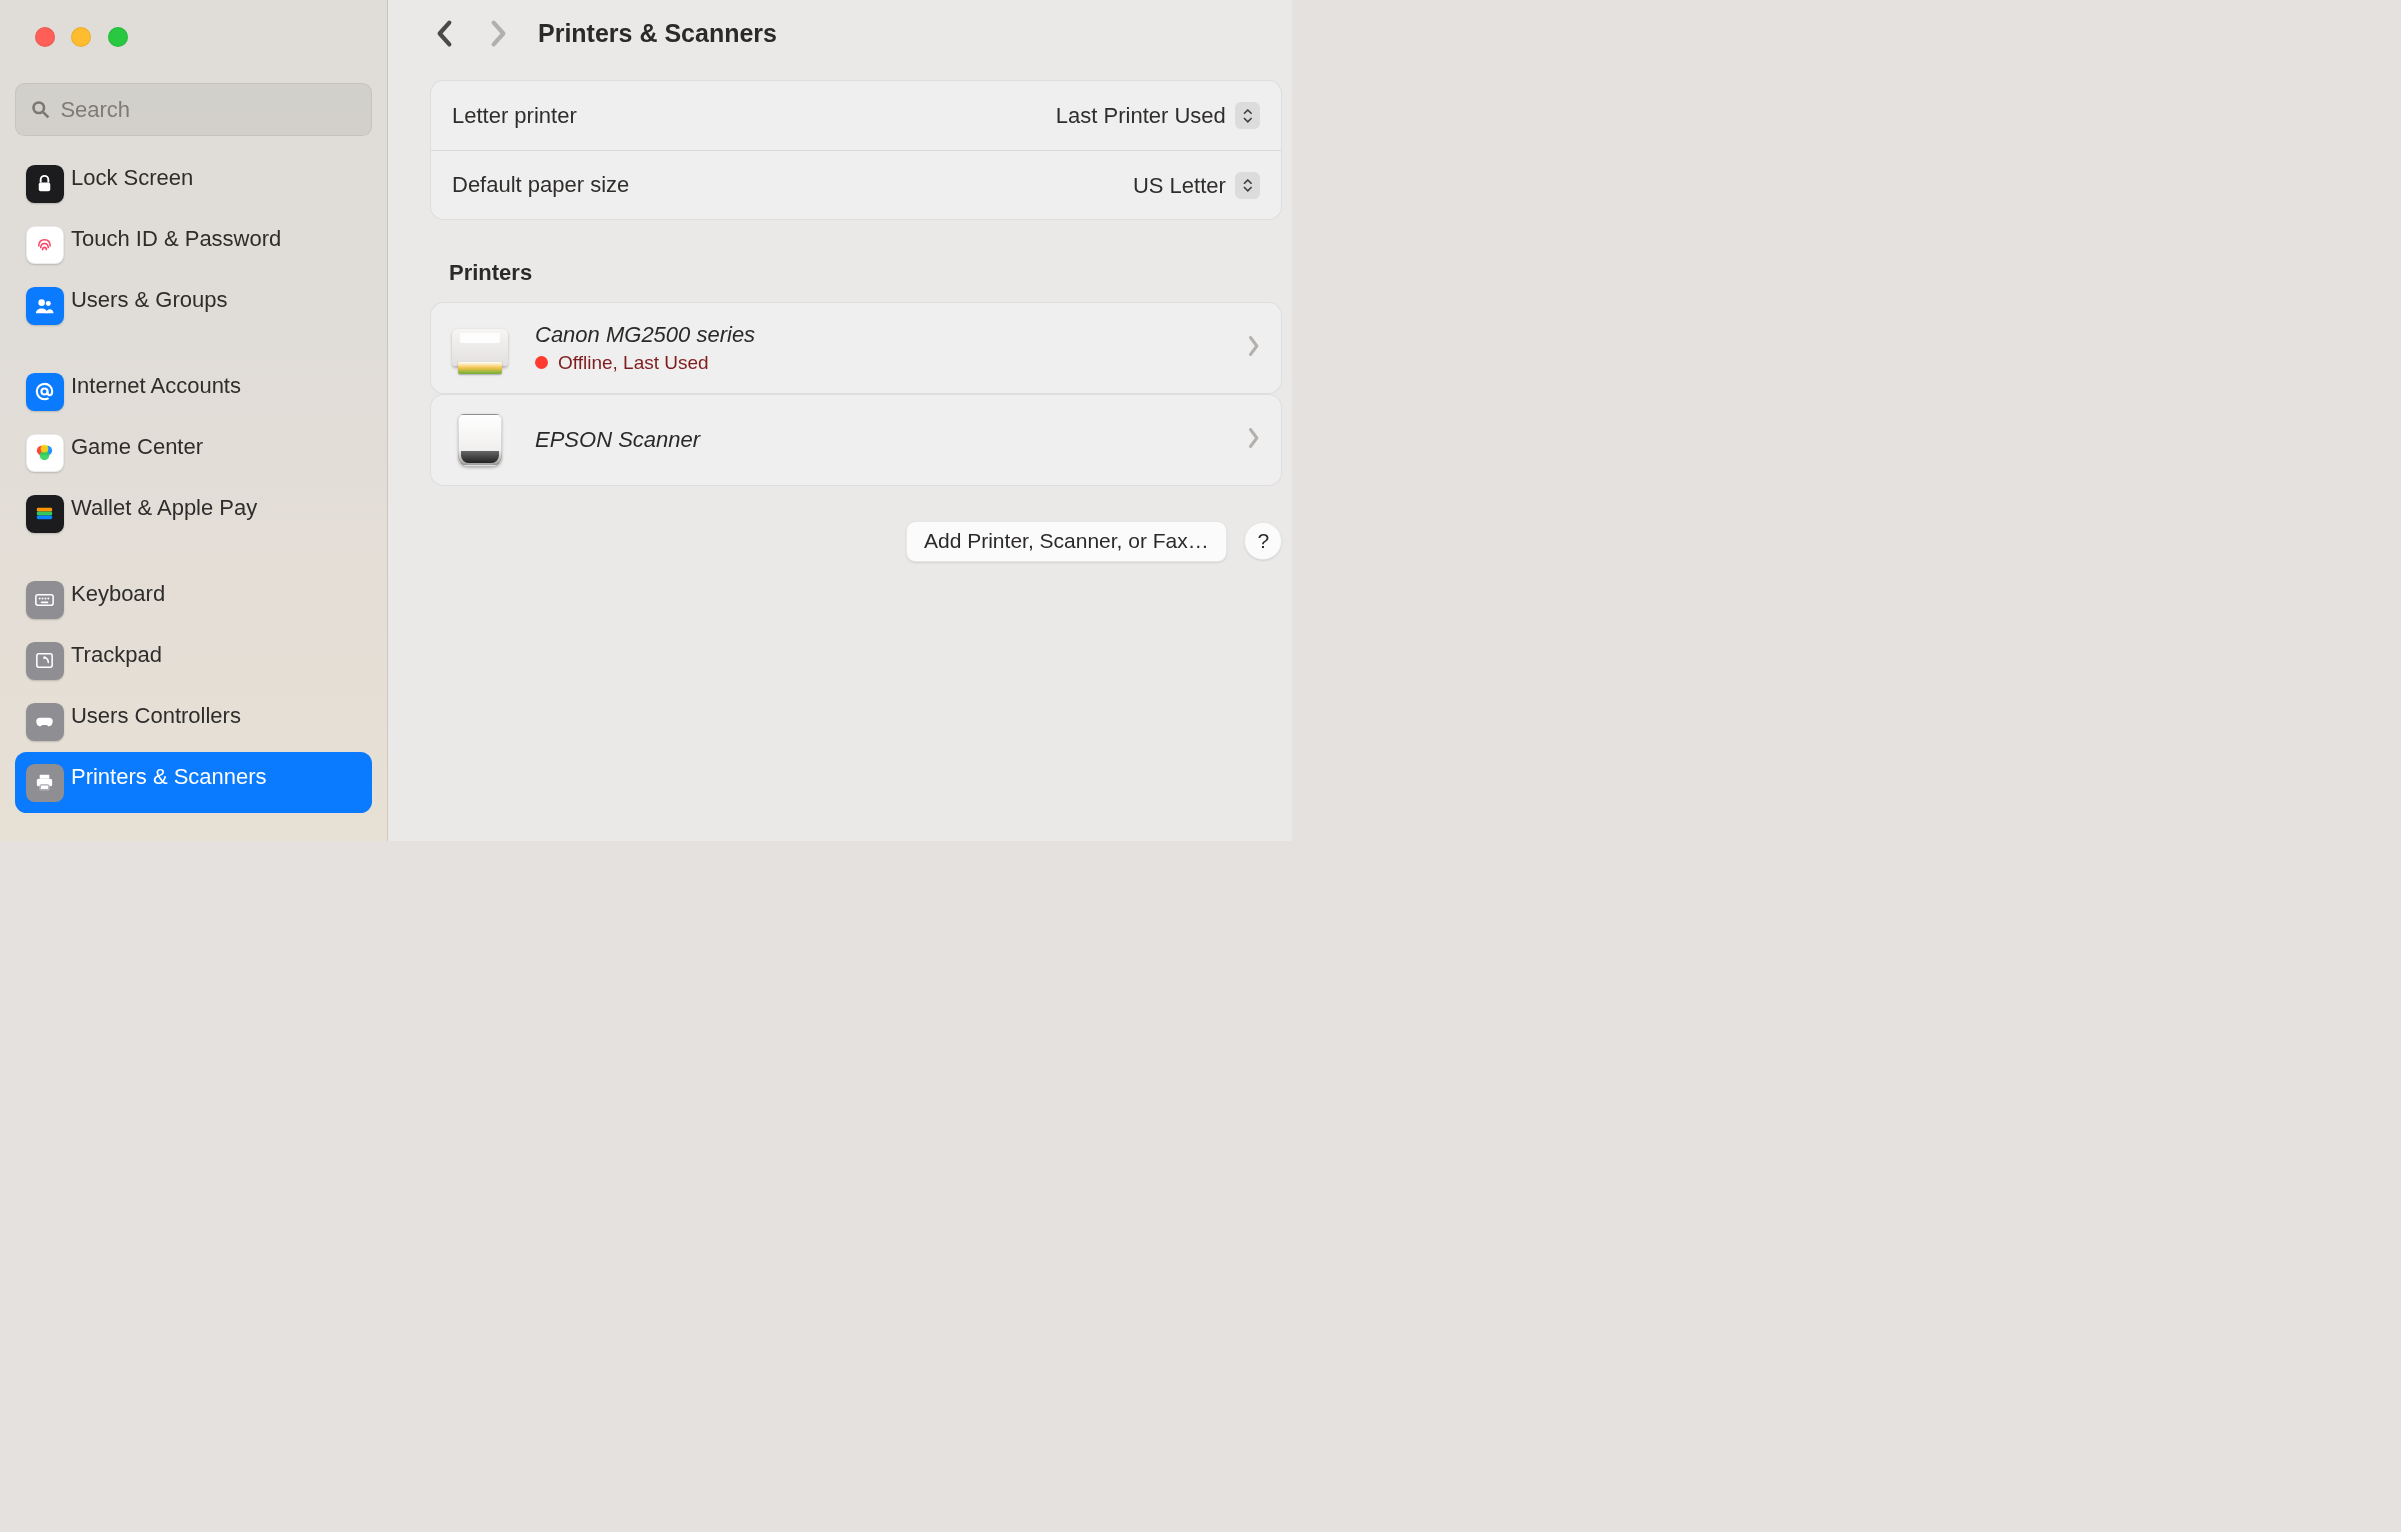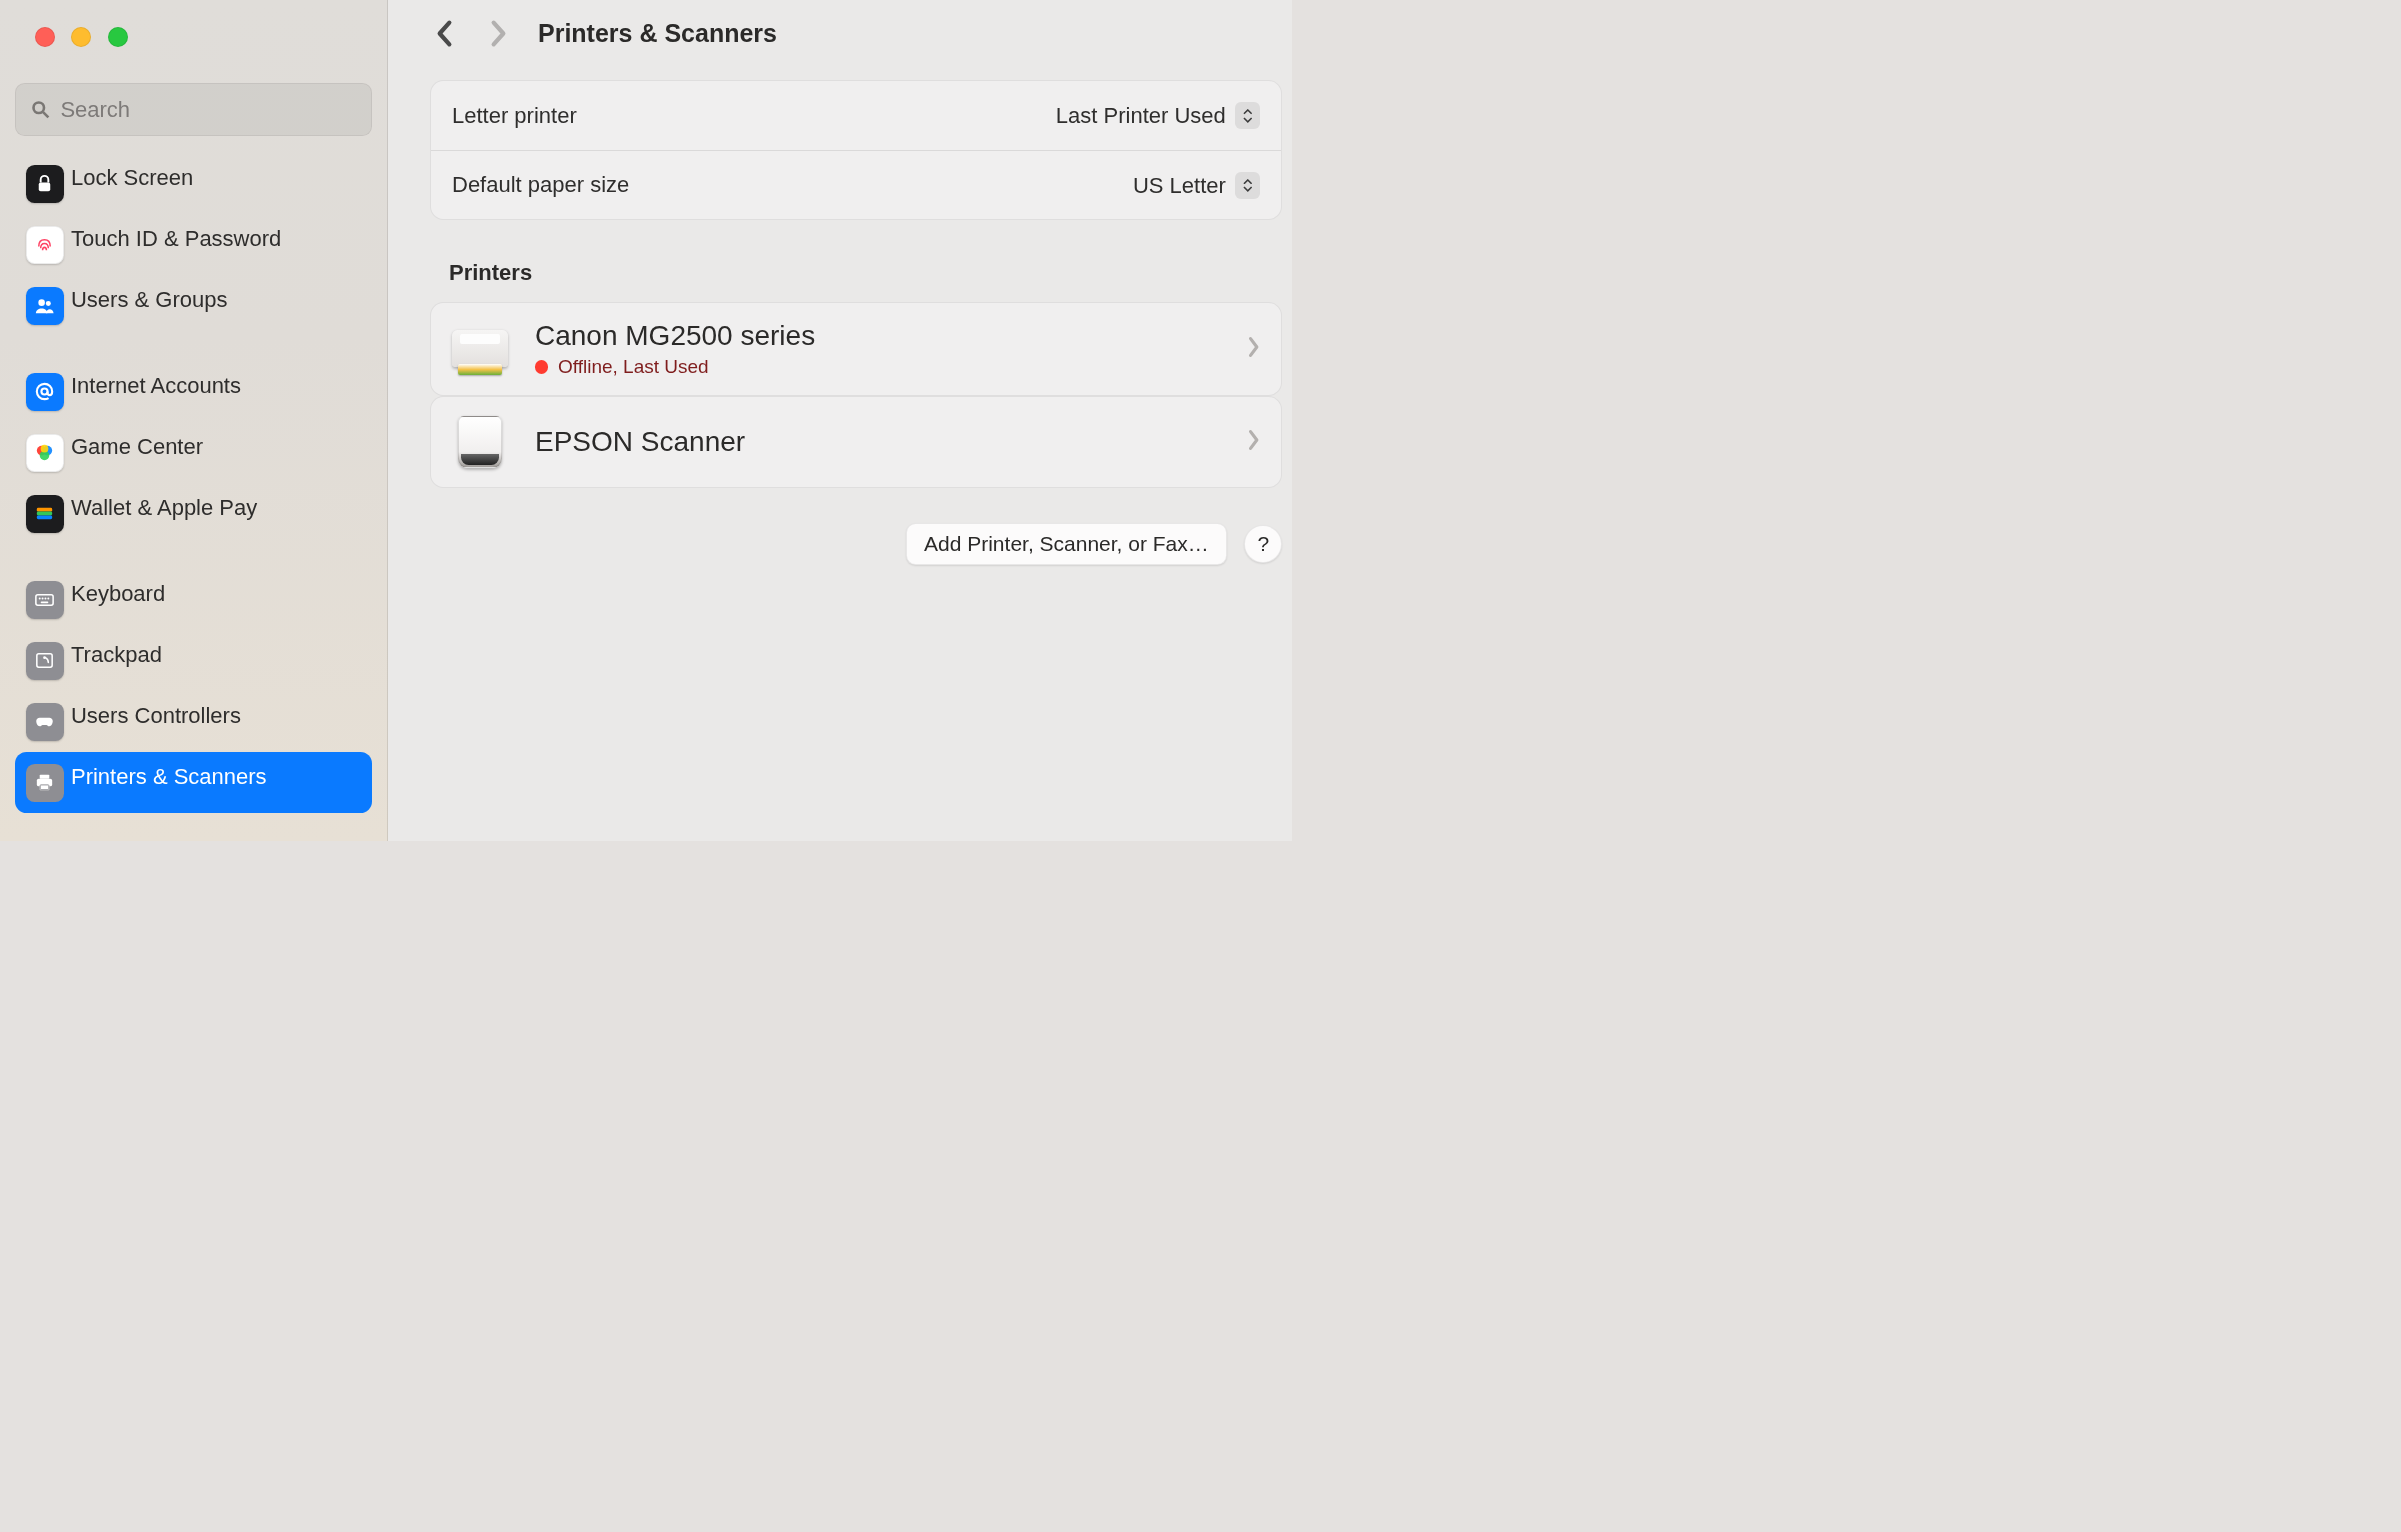--- a/index.html
+++ b/index.html
@@ -149,21 +149,21 @@
 
     .list-row {
       display: flex;
       align-items: center;
       padding: 17.3px 21px;
       gap: 27px;
       min-height: 90px;
       position: relative;
       cursor: pointer;
     }
-    .list-row .name { font-size: 28px; color: #2b2a29; }
+    .list-row .name { font-size: 22px; color: #2b2a29; font-style: italic; }
     .list-row .sub {
       font-size: 19px;
       color: #7f1d1d;
       display: flex;
       align-items: center;
       gap: 9.6px;
       margin-top: 3.8px;
     }
     .status-dot {
       width: 13.4px; height: 13.4px; border-radius: 50%; display: inline-block;

